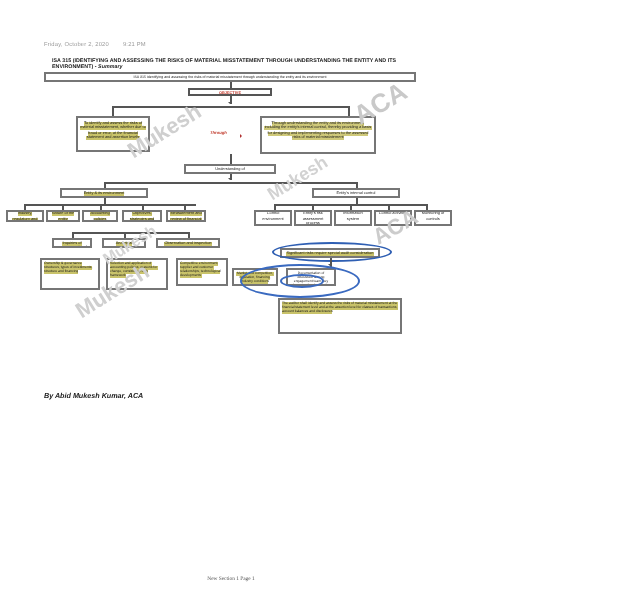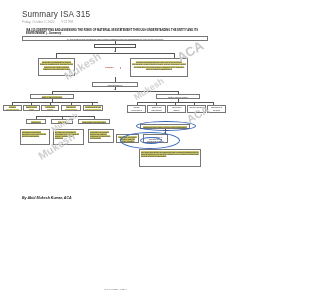--- a/index.html
+++ b/index.html
@@ -119,21 +119,20 @@
     position: absolute; left: 0; top: 288px; width: 231px;
     text-align: center; font-size: 2.7px; color: #555;
     font-family: "Liberation Serif", serif;
   }
 </style>
 </head>
 <body>
 
 <div id="page">
 
-  <div id="doc-title">Summary ISA 315</div>
   <div id="doc-subtitle">
     <span>Friday, October 2, 2020</span><span class="sep"></span><span>9:21 PM</span>
   </div>
 
   <div id="section-heading">
     <span>ISA 315 (IDENTIFYING AND ASSESSING THE RISKS OF MATERIAL MISSTATEMENT THROUGH UNDERSTANDING THE ENTITY AND ITS ENVIRONMENT)</span>
     <span class="ital">- Summary</span>
   </div>
 
   <div id="chart">

